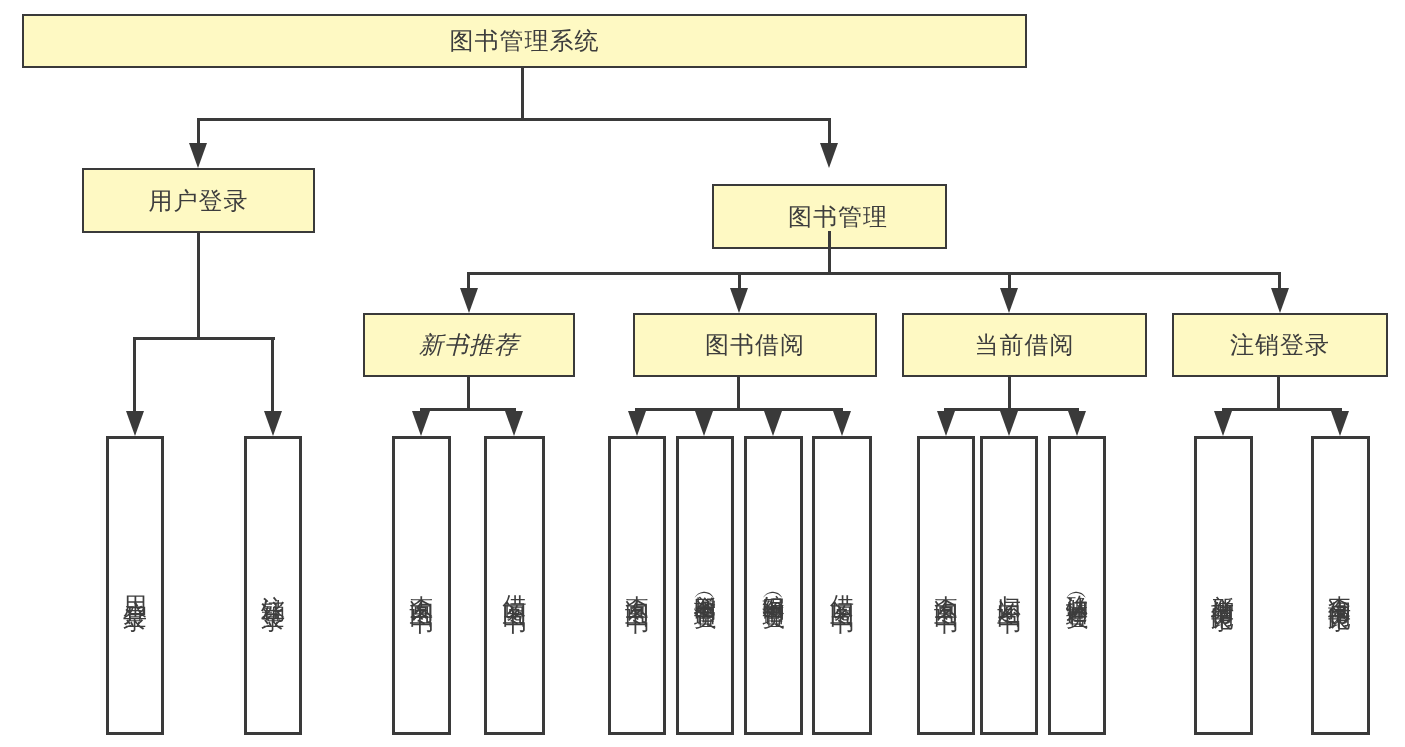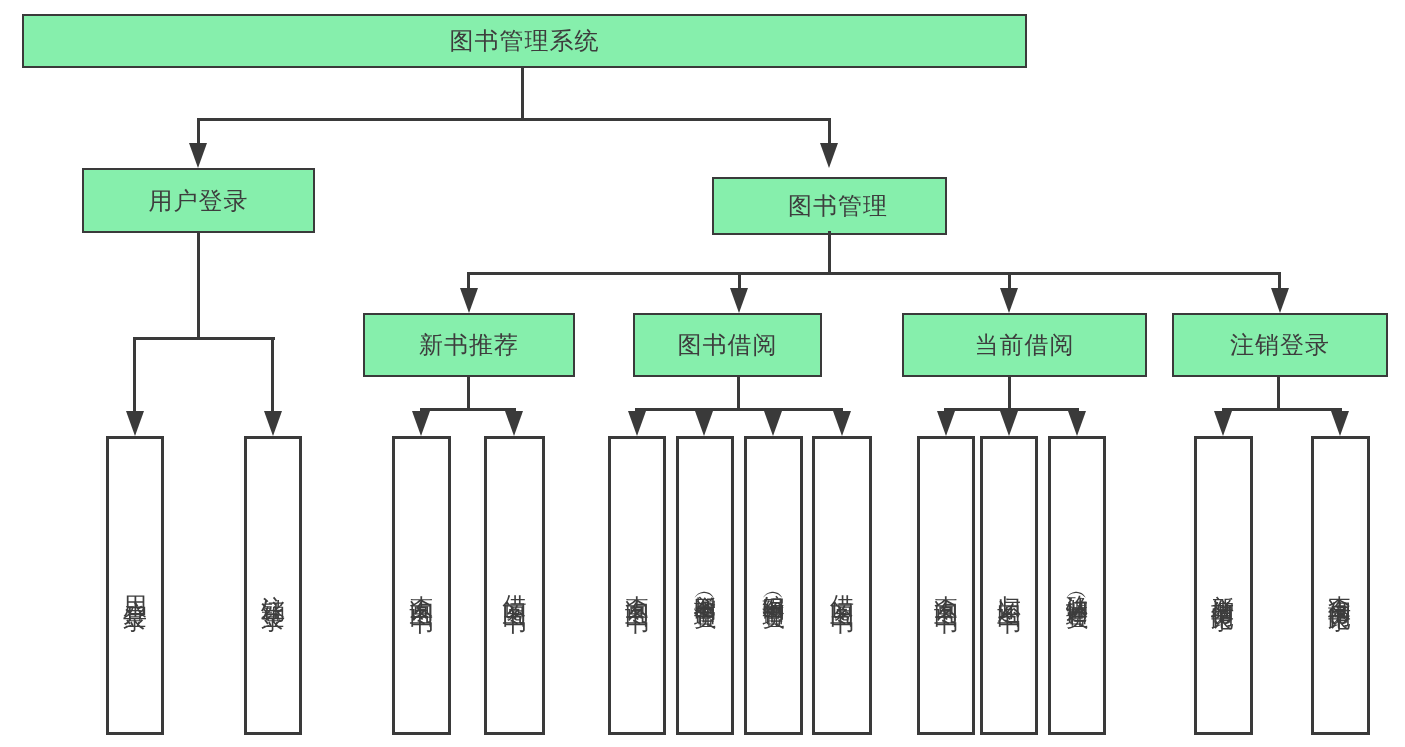--- a/index.html
+++ b/index.html
@@ -9,21 +9,21 @@
     --bg:#ffffff;
   }
   html,body{margin:0;padding:0;background:#fff;}
   #canvas{
     position:relative;width:1405px;height:747px;background:var(--bg);
     font-family:"Liberation Sans","DejaVu Sans",sans-serif;
     overflow:hidden;color:var(--text);
   }
   .box{
     position:absolute;box-sizing:border-box;border:2px solid var(--line);
-    background:#86efac;display:flex;align-items:center;justify-content:center;
+    background:#fef9c3;display:flex;align-items:center;justify-content:center;
     font-size:24px;letter-spacing:1px;color:var(--text);
   }
   .vbox{
     position:absolute;box-sizing:border-box;top:436px;height:299px;
     border:3px solid var(--line);background:#fff;
     display:flex;align-items:center;justify-content:center;
     writing-mode:vertical-rl;text-orientation:mixed;
     font-size:24px;letter-spacing:5px;color:var(--text);
   }
   .hline,.vline{position:absolute;background:var(--line);}
@@ -51,21 +51,21 @@
   <div class="vline" style="left:521px;top:68px;height:50px;"></div>
   <div class="hline" style="left:197px;top:118px;width:634px;"></div>
   <div class="vline" style="left:197px;top:118px;height:28px;"></div>
   <div class="vline" style="left:828px;top:118px;height:28px;"></div>
   <div class="arrow" style="left:189px;top:143px;"></div>
   <div class="arrow" style="left:820px;top:143px;"></div>
 
   <div class="box" style="left:82px;top:168px;width:233px;height:65px;">
     <span>用户登录</span>
   </div>
-  <div class="box" style="left:712px;top:177px;width:235px;height:58px;padding-left:17px;">
+  <div class="box" style="left:712px;top:184px;width:235px;height:65px;padding-left:17px;">
     <span>图书管理</span>
   </div>
 
   <div class="vline" style="left:197px;top:231px;height:108px;"></div>
   <div class="hline" style="left:133px;top:337px;width:142px;"></div>
   <div class="vline" style="left:133px;top:337px;height:76px;"></div>
   <div class="vline" style="left:271px;top:337px;height:76px;"></div>
   <div class="arrow" style="left:126px;top:411px;"></div>
   <div class="arrow" style="left:264px;top:411px;"></div>
 
@@ -73,24 +73,24 @@
   <div class="hline" style="left:467px;top:272px;width:814px;"></div>
   <div class="vline" style="left:467px;top:272px;height:20px;"></div>
   <div class="vline" style="left:738px;top:272px;height:20px;"></div>
   <div class="vline" style="left:1008px;top:272px;height:20px;"></div>
   <div class="vline" style="left:1278px;top:272px;height:20px;"></div>
   <div class="arrow" style="left:460px;top:288px;"></div>
   <div class="arrow" style="left:730px;top:288px;"></div>
   <div class="arrow" style="left:1000px;top:288px;"></div>
   <div class="arrow" style="left:1271px;top:288px;"></div>
 
-  <div class="box" style="left:363px;top:313px;width:212px;height:64px;">
+  <div class="box" style="left:363px;top:313px;width:212px;height:64px;font-style:italic;">
     <span>新书推荐</span>
   </div>
-  <div class="box" style="left:633px;top:313px;width:189px;height:64px;text-align:center;">
+  <div class="box" style="left:633px;top:313px;width:244px;height:64px;text-align:center;">
     <span>图书借阅</span>
   </div>
   <div class="box" style="left:902px;top:313px;width:245px;height:64px;">
     <span>当前借阅</span>
   </div>
   <div class="box" style="left:1172px;top:313px;width:216px;height:64px;">
     <span>注销登录</span>
   </div>
 
   <div class="vline" style="left:467px;top:375px;height:35px;"></div>

